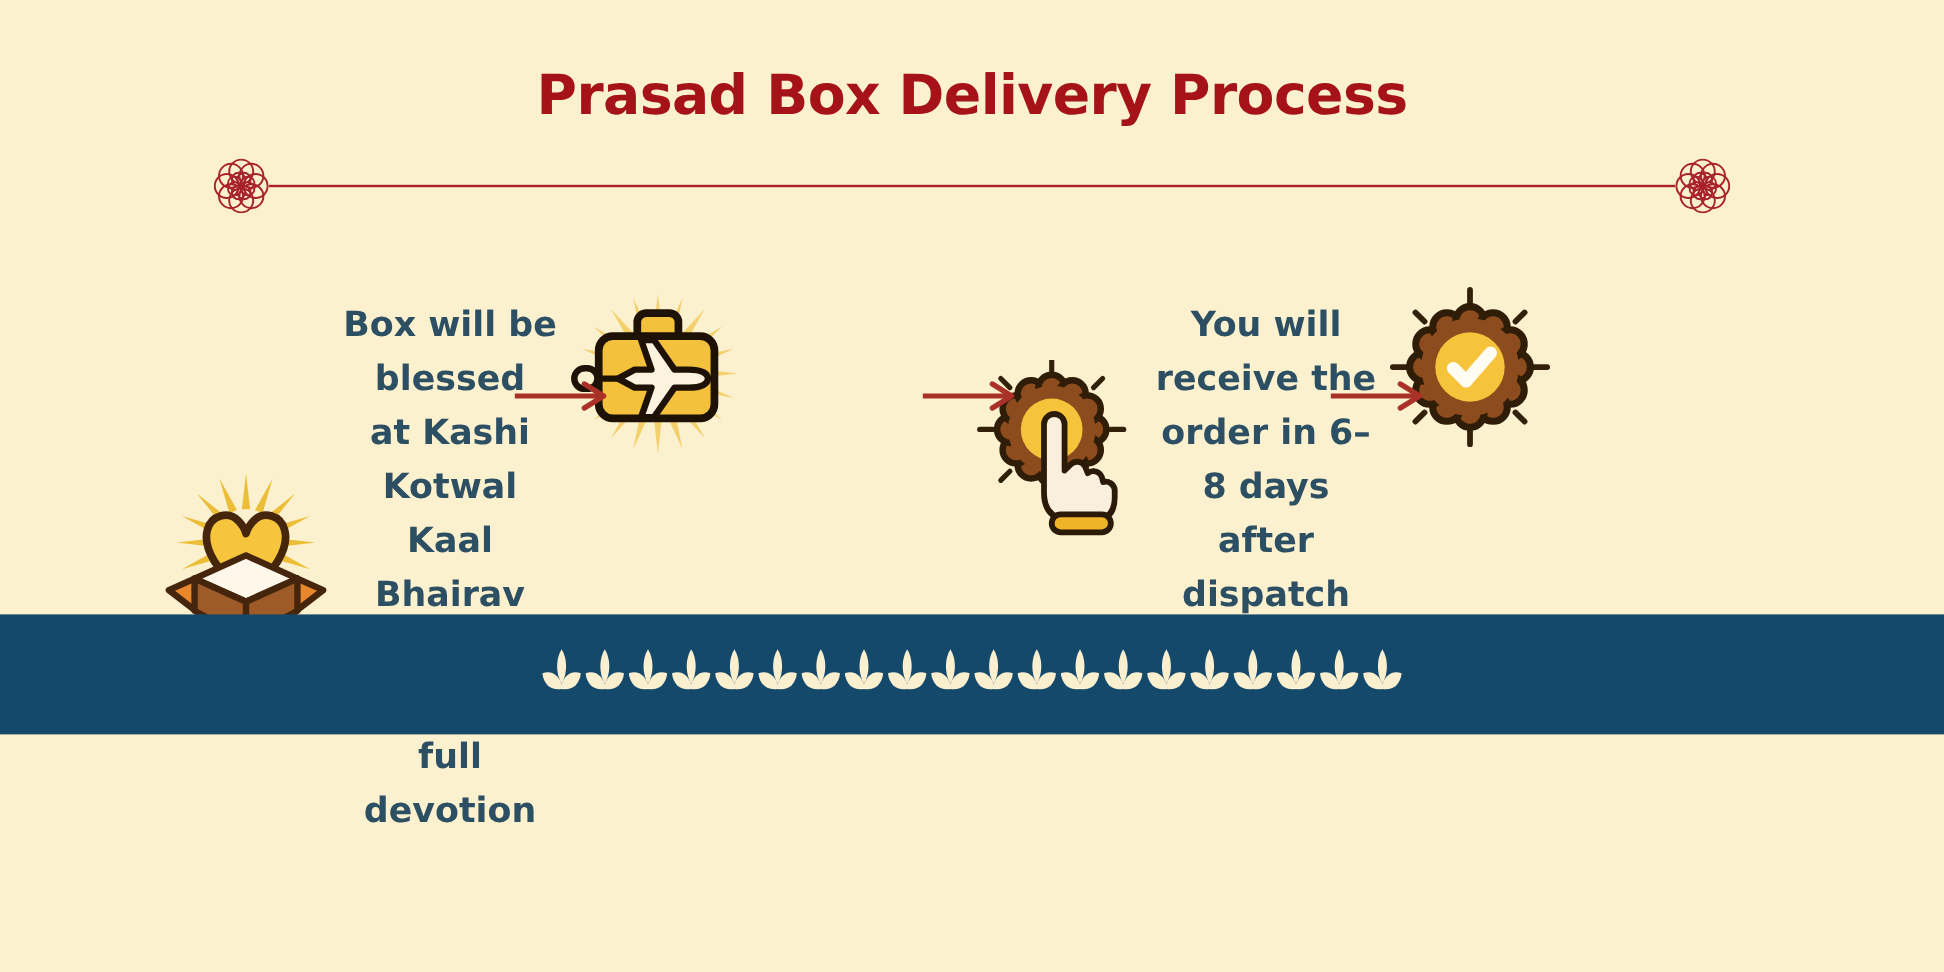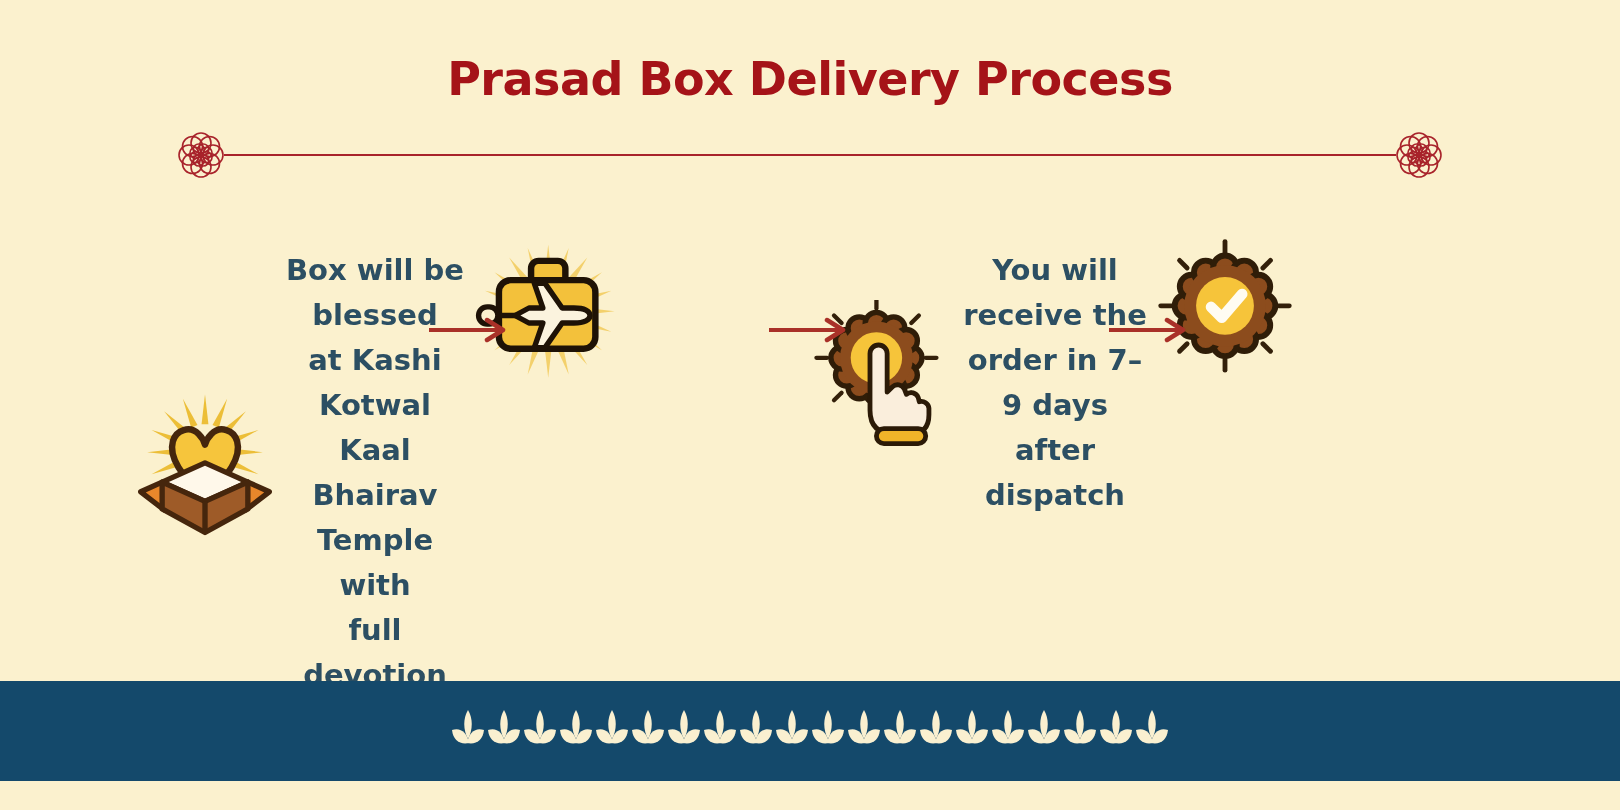--- a/index.html
+++ b/index.html
@@ -2,21 +2,21 @@
 <html><head>
 <meta charset="utf-8">
 <style>
   html,body{margin:0;padding:0;}
   body{
     width:1620px;height:810px;
     background:#FBF1CE;
     font-family:"DejaVu Sans",sans-serif;
     overflow:hidden;position:relative;
   }
-  .poster{width:1620px;height:781px;position:relative;}
+  .poster{width:1620px;height:612px;position:relative;}
 
   .title{
     margin:0;padding-top:52px;
     text-align:center;
     font-size:46px;font-weight:700;letter-spacing:-0.5px;
     color:#A51318;
   }
 
   .divider{
     margin:26px 178px 0 178px;
@@ -205,21 +205,21 @@
                 <circle cx="78" cy="26.3" r="10.5"></circle>
                 <circle cx="89.7" cy="38" r="10.5"></circle>
             </g>
             <circle cx="62" cy="54" r="34" fill="#8C4C1D"></circle>
             <circle cx="62" cy="54" r="24" fill="#F6C43A"></circle>
             <path d="M56 50 a8 8 0 0 1 16 0 v36 l5 -5 a7 7 0 0 1 11 2 l2 5 a7 7 0 0 1 11 3 l1 4 a7 7 0 0 1 9 6 v6 q0 18 -18 18 h-14 q-23 0 -23 -22 z" fill="#FAEEDC" stroke="#2B1A07" stroke-width="4.5" stroke-linejoin="round"></path>
             <rect x="62" y="120" width="46" height="14" rx="7" fill="#F0B429" stroke="#2B1A07" stroke-width="4.5"></rect>
           </svg>
         </div>
         <div class="step-text">You will receive the
-order in 7–9 days
+order in 6–8 days
 after dispatch</div>
       </div>
 
       <div class="step">
         <div class="icon-wrap">
           <svg width="150" height="150" viewBox="0 0 140 140">
             <g transform="translate(70,68)" stroke="#33200A" stroke-width="4.5" stroke-linecap="round">
               <line x1="0" y1="-50" x2="0" y2="-60"></line>
               <line x1="0" y1="-50" x2="0" y2="-60" transform="rotate(45)"></line>
               <line x1="0" y1="-50" x2="0" y2="-60" transform="rotate(90)"></line>

